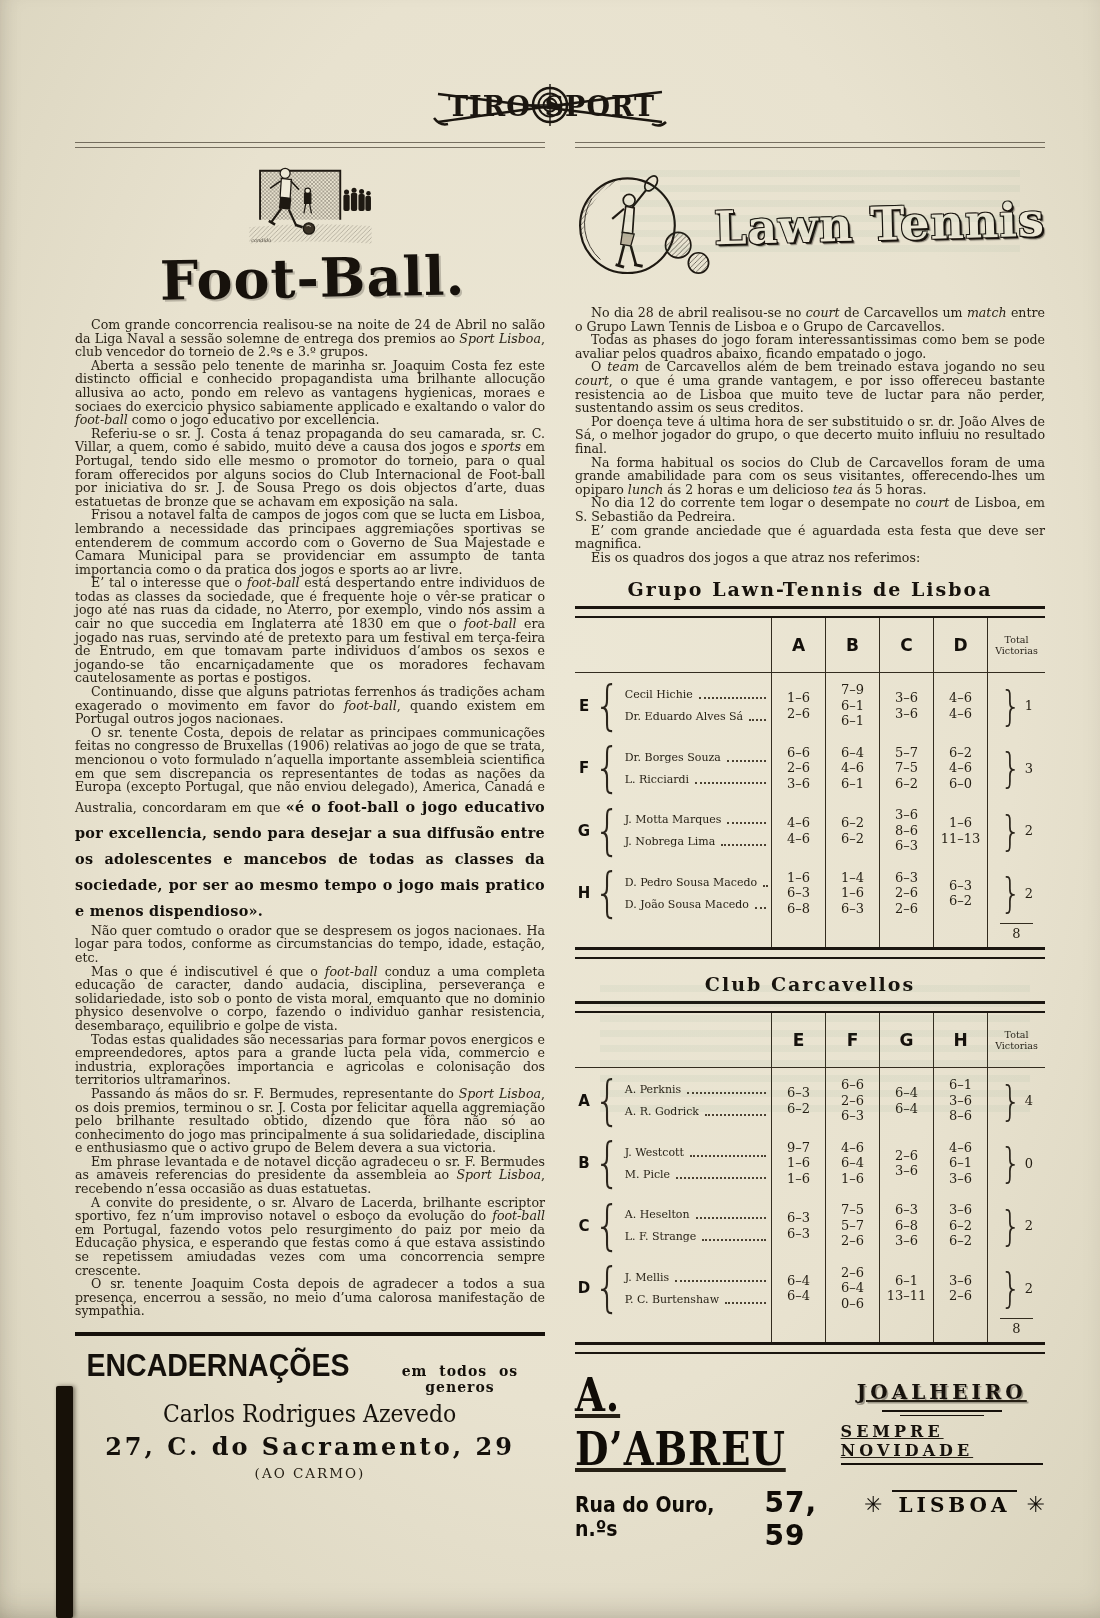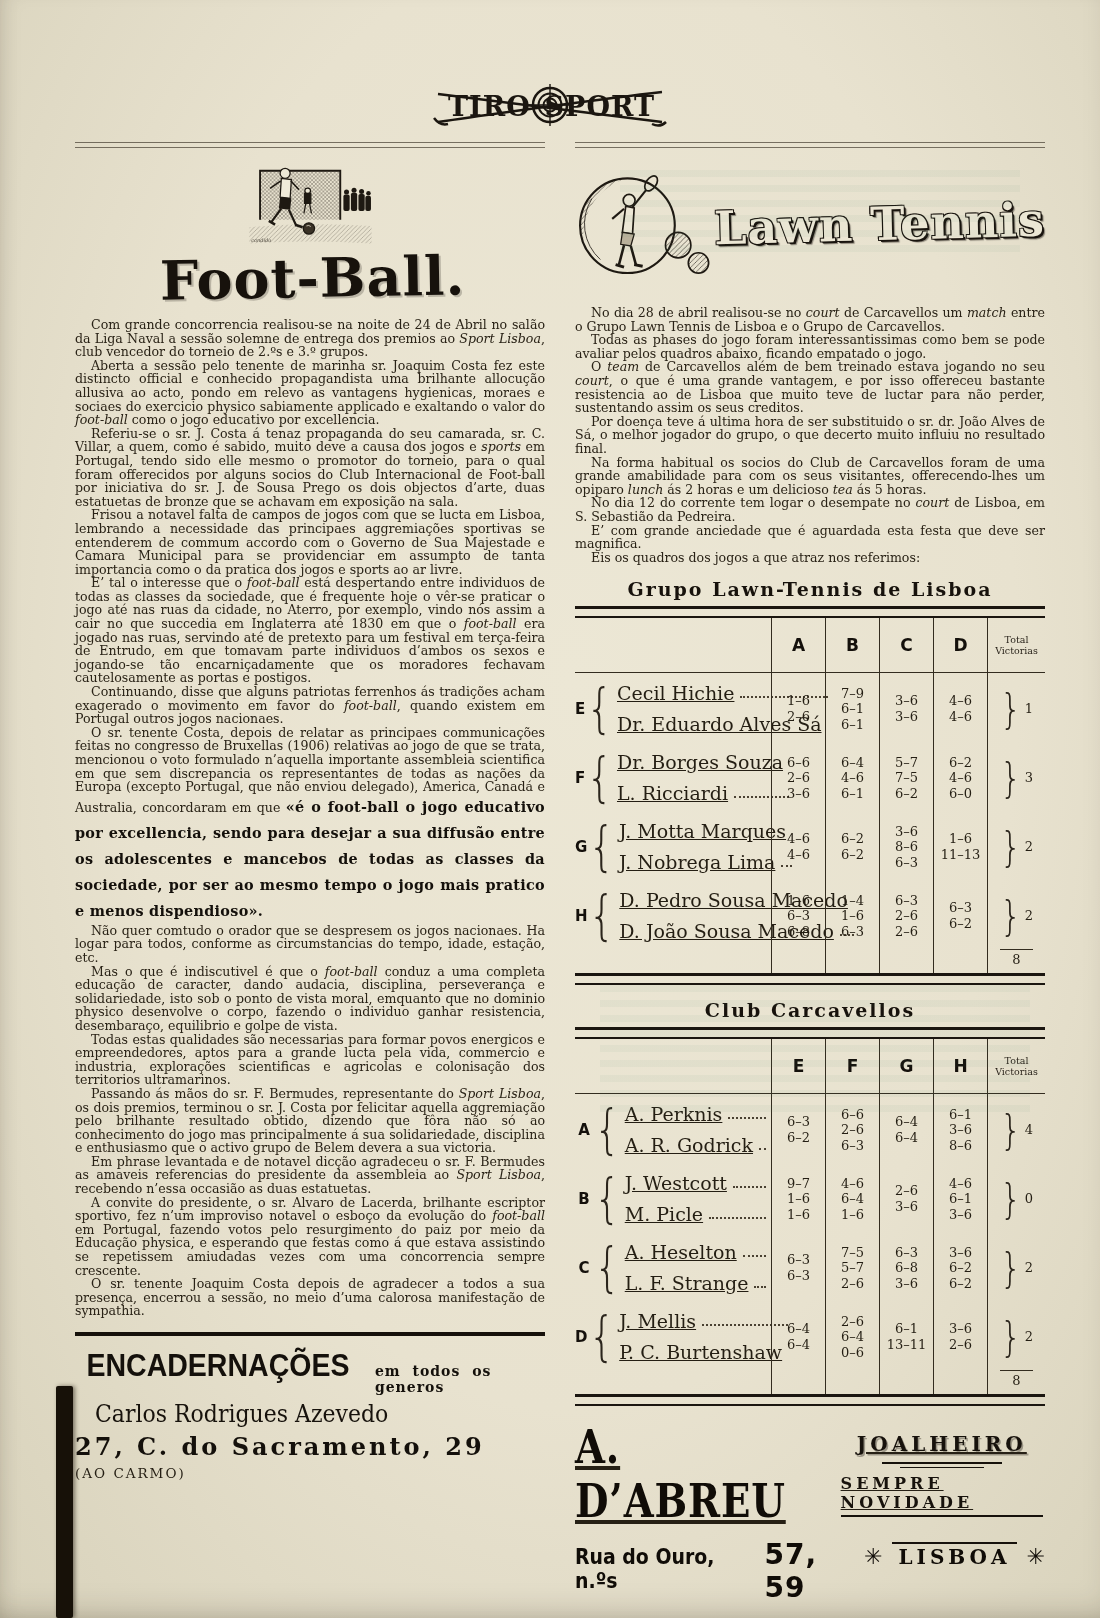--- a/index.html
+++ b/index.html
@@ -41,33 +41,33 @@
   .sch{display:flex;align-items:center;justify-content:center;
        font-family:"DejaVu Sans",sans-serif;font-weight:700;font-size:17px;color:#14100b;}
   .toth{display:flex;flex-direction:column;align-items:center;justify-content:center;}
   .tl{font-size:9.5px;line-height:11px;color:#2b251c;}
   .tdata .tcell{padding:9px 0 7px;}
   .names{display:flex;align-items:center;gap:1px;}
   .grp{font-family:"DejaVu Sans",sans-serif;font-weight:700;font-size:15px;width:18px;text-align:center;color:#14100b;}
   .brc{font-family:"DejaVu Sans",sans-serif;font-weight:200;font-size:42px;line-height:36px;
        transform:scaleY(1.25);color:#2b251c;}
   .nstack{flex:1;display:flex;flex-direction:column;gap:9px;padding-left:3px;}
-  .nline{display:flex;align-items:center;font-size:19px;white-space:nowrap;color:#241e13;text-decoration:underline;}
+  .nline{display:flex;align-items:center;font-size:11px;white-space:nowrap;color:#241e13;}
   .dots{flex:1;margin:0 5px 2px 6px;border-bottom:2px dotted #4a4132;height:9px;}
   .sc{display:flex;flex-direction:column;align-items:center;justify-content:center;}
   .sline{font-size:13px;line-height:15.5px;color:#241e13;}
   .tot{display:flex;align-items:center;justify-content:center;}
   .brc2{font-family:"DejaVu Sans",sans-serif;font-weight:200;font-size:34px;line-height:30px;
         transform:scaleY(1.2);color:#2b251c;margin-right:3px;}
   .tnum{font-size:13px;color:#241e13;}
   .tgrand .tcell{height:24px;display:flex;align-items:flex-start;justify-content:center;}
   .gnum{border-top:1px solid #332c1f;padding:2px 12px 0;font-size:13px;color:#241e13;}
   
   .heavyrule{border-top:4px solid #16110b;margin-top:14px;}
-  .ad-enc{padding-top:12px;}
+  .ad-enc{text-align:center;padding-top:12px;}
   .enc-line1{display:flex;align-items:baseline;justify-content:center;gap:14px;}
   .enc-word{font-family:"Liberation Sans",sans-serif;font-weight:700;font-size:31px;letter-spacing:0;
             color:#14100b;display:inline-block;transform:scaleX(.92);transform-origin:center;}
   .enc-rest{font-weight:700;font-size:14px;letter-spacing:1px;color:#14100b;word-spacing:6px;}
   .enc-name{font-size:25px;margin-top:4px;color:#17120c;display:inline-block;transform:scaleX(.88);}
   .enc-addr{font-weight:700;font-size:24px;letter-spacing:3px;margin-top:4px;color:#14100b;}
   .enc-note{font-size:13.5px;letter-spacing:2px;margin-top:4px;color:#241e13;}
   .ad-abreu{padding-top:14px;}
   .ab-top{display:flex;align-items:center;justify-content:space-between;text-decoration:underline;}
   .ab-name{font-family:"DejaVu Serif",serif;font-weight:700;font-size:46px;color:#100c07;
@@ -173,21 +173,21 @@
       <div class="copy">
           <p><span>Com grande concorrencia realisou-se na noite de 24 de Abril no salão da Liga Naval a sessão solemne de entrega dos premios ao </span><span class="i">Sport Lisboa</span><span>, club vencedor do torneio de 2.ºs e 3.º grupos.</span></p>
           <p><span>Aberta a sessão pelo tenente de marinha sr. Joaquim Costa fez este distincto official e conhecido propagandista uma brilhante allocução allusiva ao acto, pondo em relevo as vantagens hygienicas, moraes e sociaes do exercicio physico sabiamente applicado e exaltando o valor do </span><span class="i">foot-ball</span><span> como o jogo educativo por excellencia.</span></p>
           <p><span>Referiu-se o sr. J. Costa á tenaz propaganda do seu camarada, sr. C. Villar, a quem, como é sabido, muito deve a causa dos jogos e </span><span class="i">sports</span><span> em Portugal, tendo sido elle mesmo o promotor do torneio, para o qual foram offerecidos por alguns socios do Club Internacional de Foot-ball por iniciativa do sr. J. de Sousa Prego os dois objectos d’arte, duas estatuetas de bronze que se achavam em exposição na sala.</span></p>
           <p><span>Frisou a notavel falta de campos de jogos com que se lucta em Lisboa, lembrando a necessidade das principaes aggremiações sportivas se entenderem de commum accordo com o Governo de Sua Majestade e Camara Municipal para se providenciar em assumpto de tanta importancia como o da pratica dos jogos e sports ao ar livre.</span></p>
           <p><span>E’ tal o interesse que o </span><span class="i">foot-ball</span><span> está despertando entre individuos de todas as classes da sociedade, que é frequente hoje o vêr-se praticar o jogo até nas ruas da cidade, no Aterro, por exemplo, vindo nós assim a cair no que succedia em Inglaterra até 1830 em que o </span><span class="i">foot-ball</span><span> era jogado nas ruas, servindo até de pretexto para um festival em terça-feira de Entrudo, em que tomavam parte individuos d’ambos os sexos e jogando-se tão encarniçadamente que os moradores fechavam cautelosamente as portas e postigos.</span></p>
           <p><span>Continuando, disse que alguns patriotas ferrenhos ás tradições acham exagerado o movimento em favor do </span><span class="i">foot-ball</span><span>, quando existem em Portugal outros jogos nacionaes.</span></p>
           <p><span>O sr. tenente Costa, depois de relatar as principaes communicações feitas no congresso de Bruxellas (1906) relativas ao jogo de que se trata, mencionou o voto formulado n’aquella importante assembleia scientifica em que sem discrepancia os representantes de todas as nações da Europa (excepto Portugal, que não enviou delegado), America, Canadá e Australia, concordaram em que </span><span class="b">«é o foot-ball o jogo educativo por excellencia, sendo para desejar a sua diffusão entre os adolescentes e mancebos de todas as classes da sociedade, por ser ao mesmo tempo o jogo mais pratico e menos dispendioso».</span></p>
           <p><span>Não quer comtudo o orador que se despresem os jogos nacionaes. Ha logar para todos, conforme as circumstancias do tempo, idade, estação, etc.</span></p>
           <p><span>Mas o que é indiscutivel é que o </span><span class="i">foot-ball</span><span> conduz a uma completa educação de caracter, dando audacia, disciplina, perseverança e solidariedade, isto sob o ponto de vista moral, emquanto que no dominio physico desenvolve o corpo, fazendo o individuo ganhar resistencia, desembaraço, equilibrio e golpe de vista.</span></p>
-          <p><span>Todas estas qualidades são necessarias para formar povos energicos e empreendedores, aptos para a grande lucta pela vida, commercio e industria, explorações scientificas e agricolas e colonisação dos territorios ultramarinos.</span></p>
+          <p><span>Todas estas qualidades são necessarias para formar povos energicos e empreendedores, aptos para a grande lucta pela vida, commercio e industria, explorações importancia e agricolas e colonisação dos territorios ultramarinos.</span></p>
           <p><span>Passando ás mãos do sr. F. Bermudes, representante do </span><span class="i">Sport Lisboa</span><span>, os dois premios, terminou o sr. J. Costa por felicitar aquella aggremiação pelo brilhante resultado obtido, dizendo que fôra não só ao conhecimento do jogo mas principalmente á sua solidariedade, disciplina e enthusiasmo que o activo grupo de Belem devera a sua victoria.</span></p>
           <p><span>Em phrase levantada e de notavel dicção agradeceu o sr. F. Bermudes as amaveis referencias do presidente da assembleia ao </span><span class="i">Sport Lisboa</span><span>, recebendo n’essa occasião as duas estatuetas.</span></p>
           <p><span>A convite do presidente, o sr. Alvaro de Lacerda, brilhante escriptor sportivo, fez n’um improviso notavel o esboço da evolução do </span><span class="i">foot-ball</span><span> em Portugal, fazendo votos pelo resurgimento do paiz por meio da Educação physica, e esperando que festas como á que estava assistindo se repetissem amiudadas vezes com uma concorrencia sempre crescente.</span></p>
           <p><span>O sr. tenente Joaquim Costa depois de agradecer a todos a sua presença, encerrou a sessão, no meio d’uma calorosa manifestação de sympathia.</span></p>
         </div>
 
       <div class="heavyrule"></div>
       <div class="ad-enc">
         <div class="enc-line1">
           <span class="enc-word">ENCADERNAÇÕES</span>

